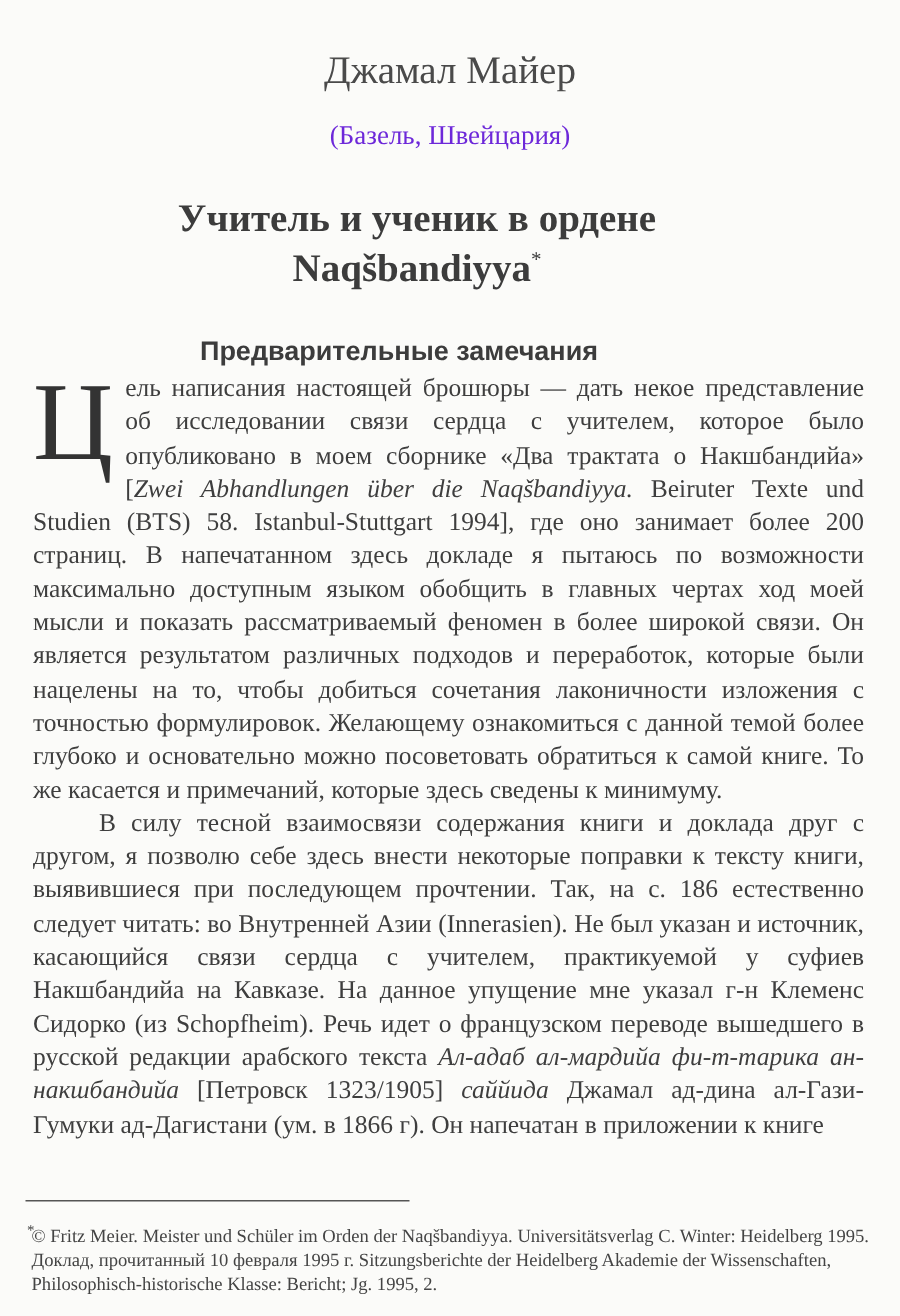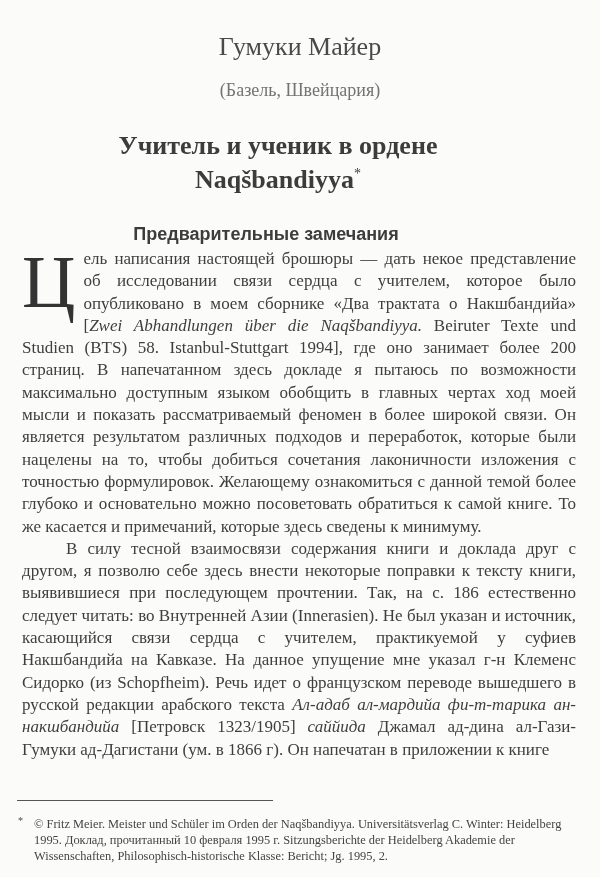--- a/index.html
+++ b/index.html
@@ -8,21 +8,21 @@
     background: #fbfbf9; color: #3a3a3a;
     font-family: "Liberation Serif", "DejaVu Serif", serif;
   }
   .page { position: relative; width: 600px; height: 877px; }
   .author {
     position: absolute; top: 32px; left: 0; width: 600px;
     text-align: center; font-size: 26px; color: #4a4a4a;
   }
   .affil {
     position: absolute; top: 80px; left: 0; width: 600px;
-    text-align: center; font-size: 18px; color: #737373;
+    text-align: center; font-size: 18px; color: #6d28d9;
   }
   .title {
     position: absolute; top: 132px; left: 0; width: 556px;
     text-align: center; font-size: 26px; font-weight: bold; line-height: 28px; color: #3c3c3c;
   }
   .title sup { font-size: 14px; font-weight: normal; vertical-align: 10px; }
   .section {
     position: absolute; top: 224px; left: 0; width: 532px;
     text-align: center; font-family: "Liberation Sans", "DejaVu Sans", sans-serif;
     font-size: 18px; font-weight: bold; color: #3c3c3c;
@@ -38,27 +38,27 @@
   }
   .indent { text-indent: 44px; font-family: Liberation Serif, serif; }
   .rule {
     position: absolute; top: 800px; left: 17px; width: 256px; height: 1px; background: #555;
   }
   .footnote {
     position: absolute; top: 816px; left: 18px; width: 570px;
     font-size: 12.4px; line-height: 16.2px; color: #444;
   }
   .footnote .fn-mark { position: absolute; left: 0; top: -3px; font-size: 10px; }
-  .footnote .fn-body { margin-left: 16px; }
+  .footnote .fn-body { margin-left: 3px; }
 </style>
 </head>
 <body>
 
 <div class="page">
-  <div class="author">Гумуки Майер</div>
+  <div class="author">Джамал Майер</div>
   <div class="affil">(Базель, Швейцария)</div>
   <div class="title">
     <span>Учитель и ученик в ордене</span><br>
     <span>Naqšbandiyya</span><sup>*</sup>
   </div>
   <div class="section">Предварительные замечания</div>
 
   <div class="body">
     <p><span class="dropcap">Ц</span><span>ель написания настоящей брошюры — дать некое представление об исследовании связи сердца с учителем, которое было опубликовано в моем сборнике «Два трактата о Накшбандийа» [</span><i>Zwei Abhandlungen über die Naqšbandiyya.</i><span> Beiruter Texte und Studien (BTS) 58. Istanbul-Stuttgart 1994], где оно занимает более 200 страниц. В напечатанном здесь докладе я пытаюсь по возможности максимально доступным языком обобщить в главных чертах ход моей мысли и показать рассматриваемый феномен в более широкой связи. Он является результатом различных подходов и переработок, которые были нацелены на то, чтобы добиться сочетания лаконичности изложения с точностью формулировок. Желающему ознакомиться с данной темой более глубоко и основательно можно посоветовать обратиться к самой книге. То же касается и примечаний, которые здесь сведены к минимуму.</span></p>
     <p class="indent"><span>В силу тесной взаимосвязи содержания книги и доклада друг с другом, я позволю себе здесь внести некоторые поправки к тексту книги, выявившиеся при последующем прочтении. Так, на с. 186 естественно следует читать: во Внутренней Азии (Innerasien). Не был указан и источник, касающийся связи сердца с учителем, практикуемой у суфиев Накшбандийа на Кавказе. На данное упущение мне указал г-н Клеменс Сидорко (из Schopfheim). Речь идет о французском переводе вышедшего в русской редакции арабского текста </span><i>Ал-адаб ал-мардийа фи-т-тарика ан-накшбандийа</i><span> [Петровск 1323/1905] </span><i>саййида</i><span> Джамал ад-дина ал-Гази-Гумуки ад-Дагистани (ум. в 1866 г). Он напечатан в приложении к книге</span></p>

